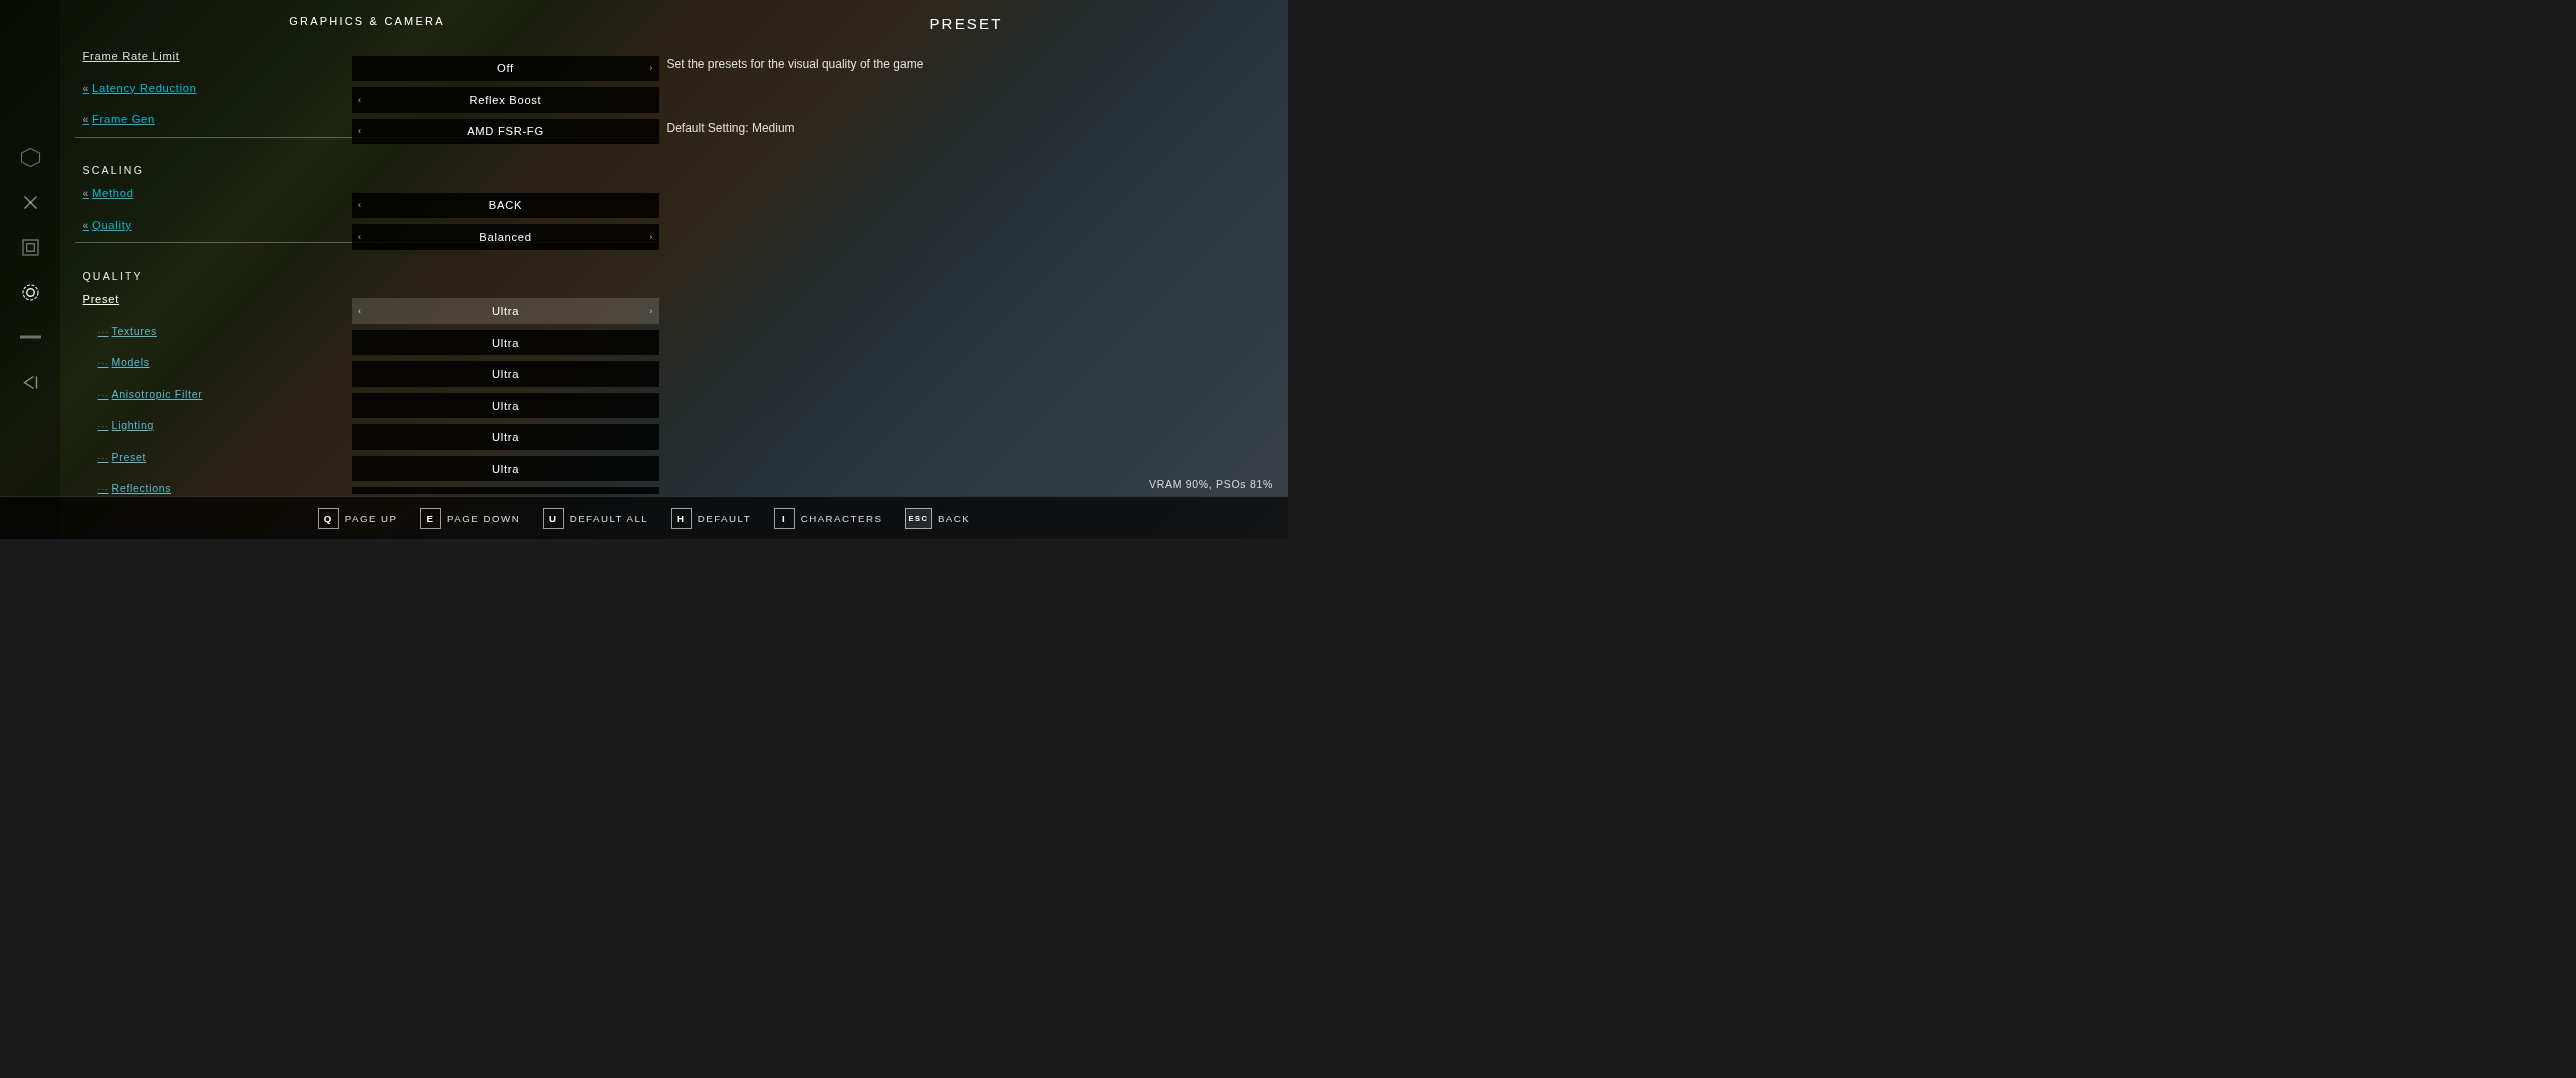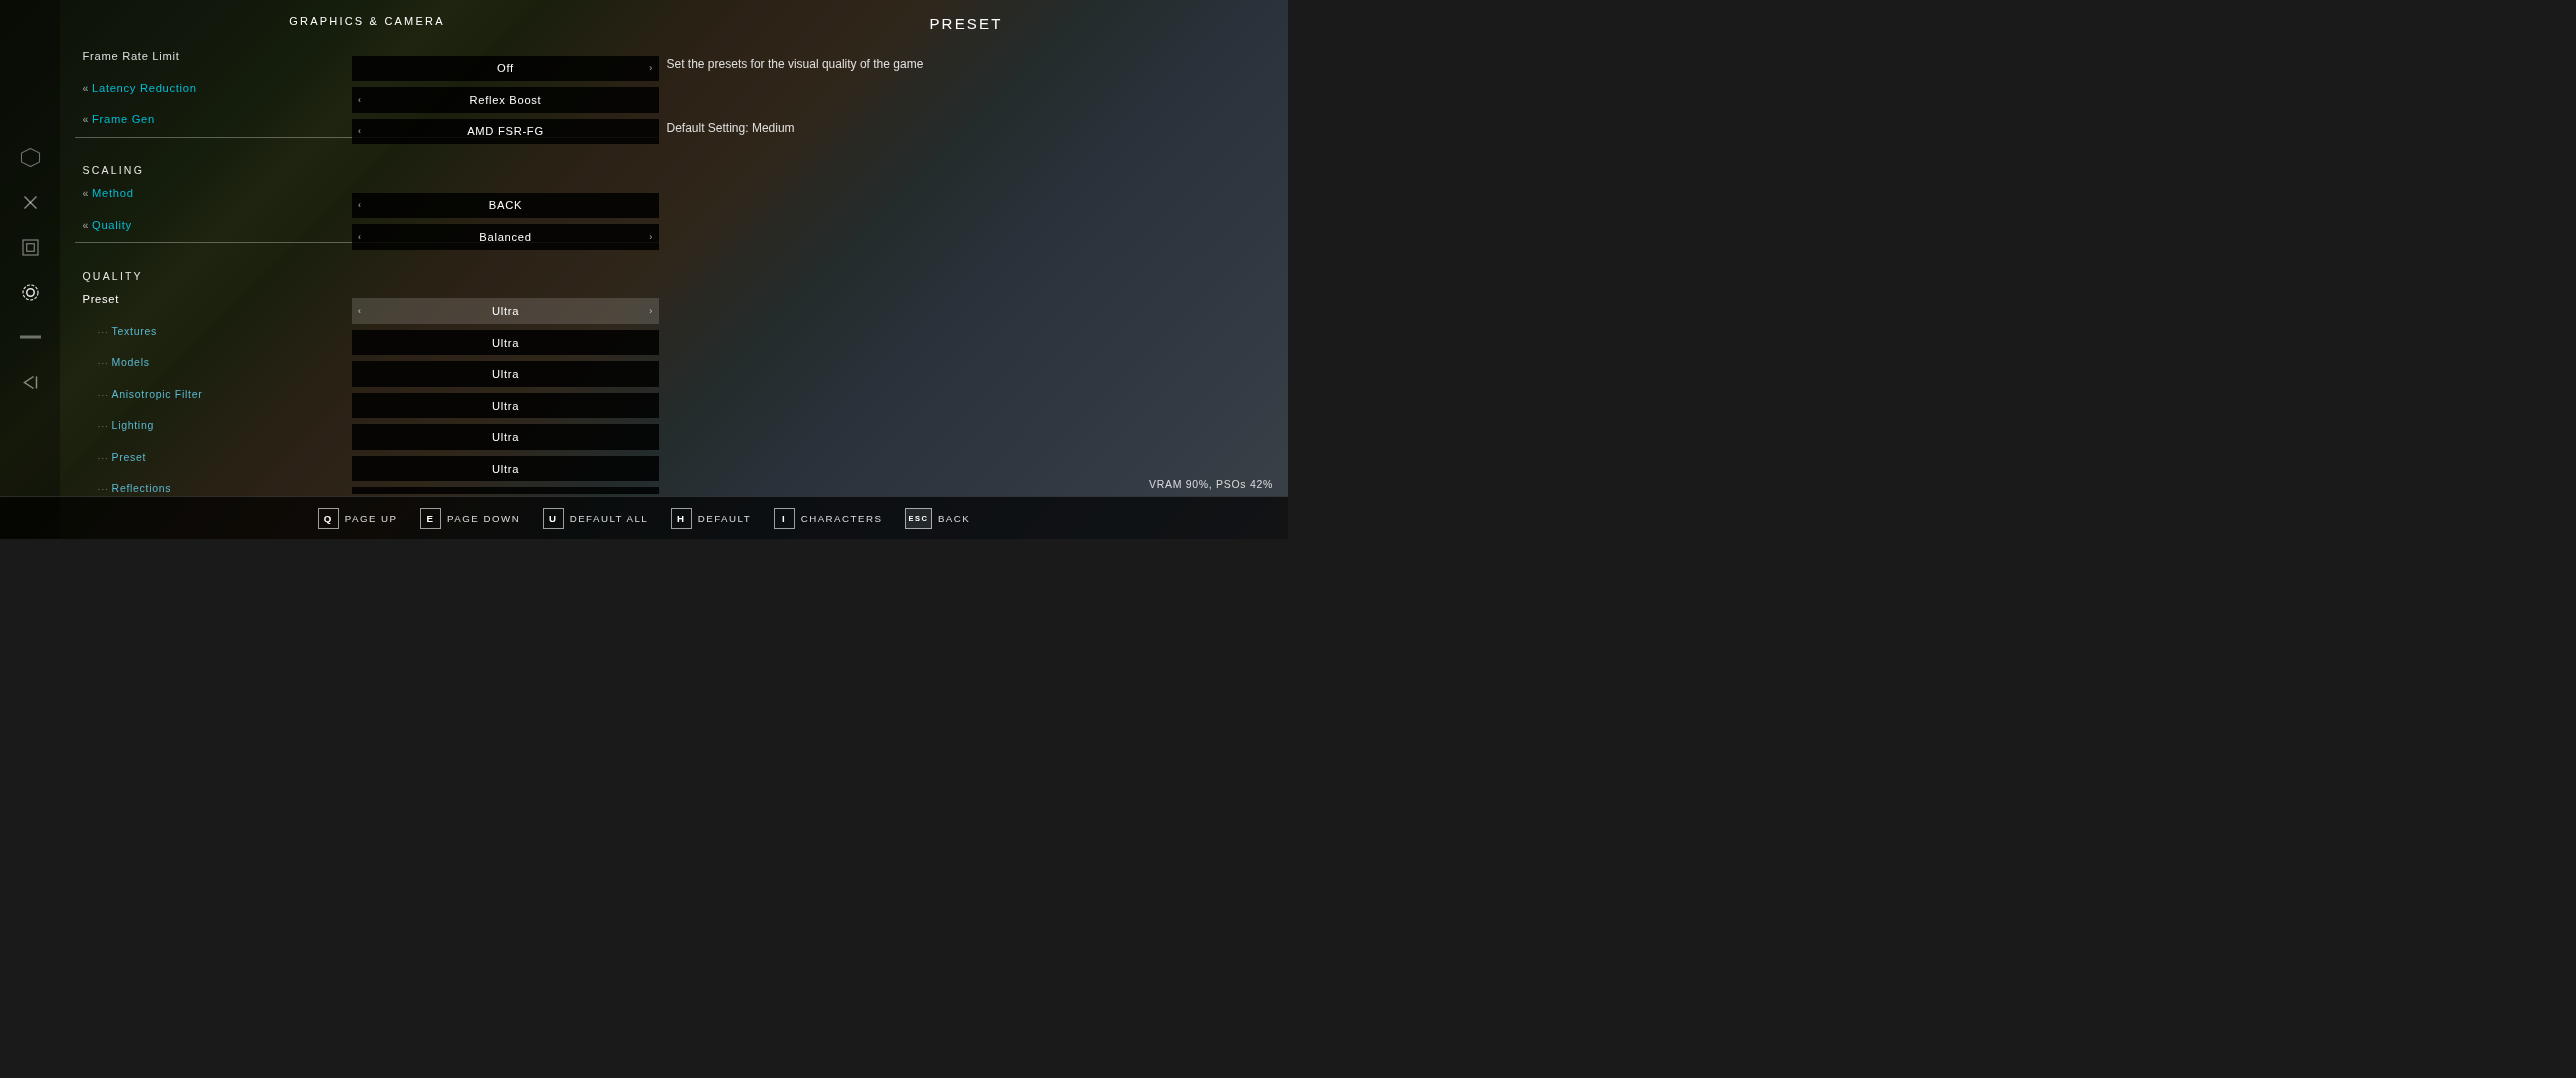--- a/index.html
+++ b/index.html
@@ -102,20 +102,21 @@
       height: 28.5px;
     }
 
     .setting-label {
       width: 277px;
       padding-left: 7.5px;
       font-size: 11.2px;
       font-weight: 400;
       letter-spacing: 0.7px;
       color: rgba(255,255,255,0.85);
+      text-decoration: underline;
     }
 
     .setting-label.cyan {
       color: #00bcd4;
     }
 
     .setting-label.indented {
       padding-left: 22.5px;
       font-size: 10.5px;
       color: #5ab8d0;
@@ -412,21 +413,21 @@
       </div>
     </div>
 </div>
 
 <div class="info-panel">
   <div class="info-title">PRESET</div>
   <div class="info-desc">Set the presets for the visual quality of the game</div>
   <div class="info-default">Default Setting: Medium</div>
 </div>
 
-<div class="vram-indicator">VRAM 90%, PSOs 42%</div>
+<div class="vram-indicator">VRAM 90%, PSOs 81%</div>
 
 <div class="bottom-bar">
   <div id="bottom-buttons-container" style="display:flex; align-items:center; gap:22.5px;">
       <div class="bottom-btn">
         <div class="btn-key">Q</div>
         <span>PAGE UP</span>
       </div>
       <div class="bottom-btn">
         <div class="btn-key">E</div>
         <span>PAGE DOWN</span>

